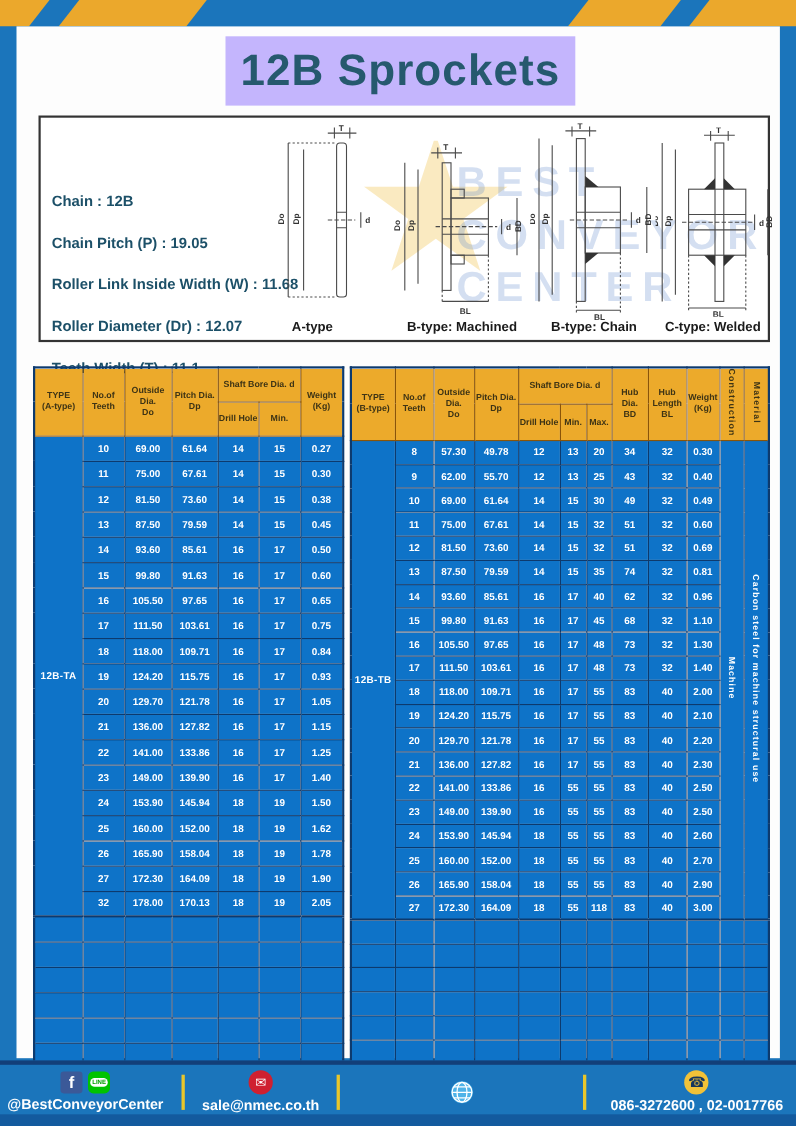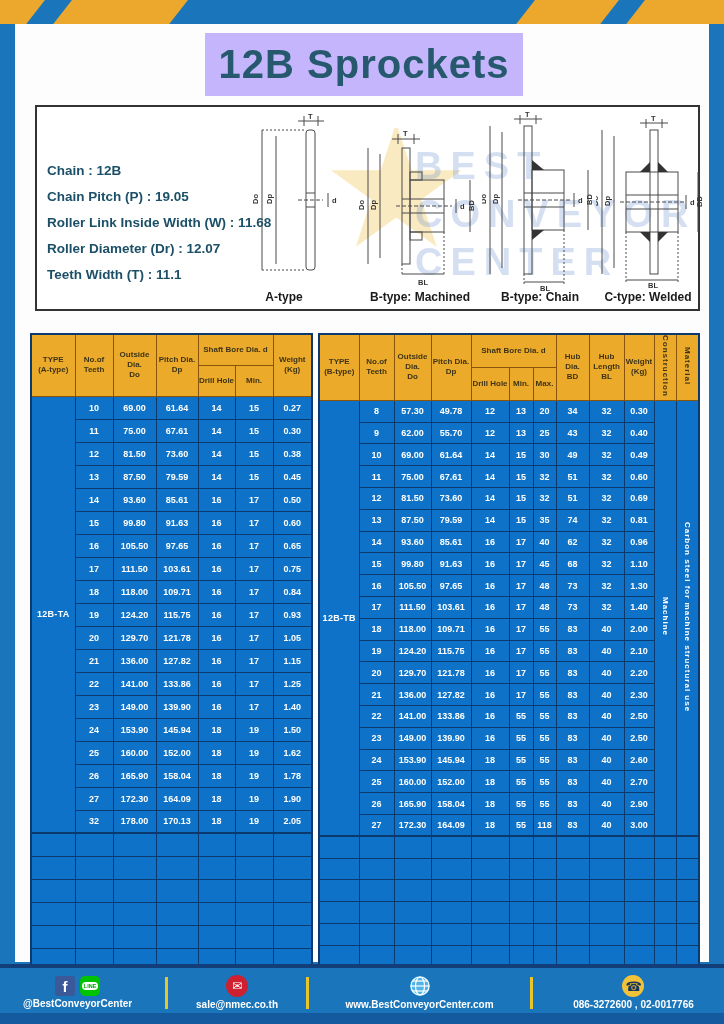--- a/index.html
+++ b/index.html
@@ -11,21 +11,21 @@
   
   #sheet{position:absolute;left:15px;top:24px;width:694px;height:938px;background:#fdfdfd;}
   
   #banner{position:absolute;left:205px;top:33px;width:318px;height:63px;background:#c4b5fd;
           display:flex;align-items:center;justify-content:center;}
   #banner .t{font-size:40px;font-weight:bold;color:#26596e;letter-spacing:1px;}
   
   #diagram-box{position:absolute;left:35px;top:105px;width:665px;height:206px;background:#fff;
                border:2px solid #333;box-sizing:border-box;}
   #specs{position:absolute;left:47px;top:158px;}
-  #specs div{font-size:13.5px;font-weight:bold;color:#1c5068;line-height:26px;white-space:nowrap;}
+  #specs div{font-size:13.5px;font-weight:bold;color:#1c5068;line-height:26px;white-space:nowrap;margin-top:12px;}
   #watermark{position:absolute;left:320px;top:128px;width:370px;height:175px;overflow:hidden;pointer-events:none;}
   #wm-star{position:absolute;left:0;top:-40px;font-size:170px;color:rgba(238,187,51,.30);}
   #wm-text{position:absolute;left:95px;top:14px;}
   #wm-text div{font-size:38px;font-weight:800;letter-spacing:8px;color:rgba(100,140,205,.28);line-height:48px;}
   .diag{position:absolute;}
   .diag line,.diag rect{stroke:#4a4a4a;stroke-width:1;fill:none;}
   .diag .weld{fill:#333;stroke:none;}
   .diag text{font-size:7.5px;fill:#333;font-weight:bold;}
   .caption{position:absolute;top:290px;font-size:12px;font-weight:bold;color:#1a1a1a;text-align:center;}
   
@@ -42,21 +42,21 @@
   #right-table tbody tr{height:21.8px;}
   tbody tr.empty{height:21.7px;}
   tr.first-empty td{border-top:2.5px solid #0d3a6e;}
   td.type-cell{font-size:10px;letter-spacing:.3px;}
   .vtext{writing-mode:vertical-rl;text-orientation:mixed;display:inline-block;letter-spacing:1px;font-size:8px;}
   
   #footer{position:absolute;left:0;top:964px;width:724px;height:49px;background:#1b75bb;
           border-top:4px solid #123f79;box-sizing:content-box;display:flex;align-items:center;
           justify-content:center;}
   .fgroup{display:flex;flex-direction:column;align-items:center;justify-content:center;gap:2px;}
-  .fgroup .lbl{font-size:10px;font-weight:bold;color:#fff;white-space:nowrap;}
+  .fgroup .lbl{font-size:13px;font-weight:bold;color:#fff;white-space:nowrap;}
   .fdiv{width:3px;height:32px;background:#e8c62b;margin:0 10px;}
   .iconrow{display:flex;gap:5px;align-items:center;}
   .fb{width:20px;height:20px;background:#3b5998;border-radius:3px;color:#fff;font-weight:bold;
       font-size:15px;display:flex;align-items:center;justify-content:center;}
   .line-ic{width:20px;height:20px;background:#00c300;border-radius:5px;display:flex;align-items:center;justify-content:center;}
   .line-in{background:#fff;border-radius:4px;padding:1px 2px;font-size:5.5px;font-weight:bold;color:#00a000;}
   .mail{width:22px;height:22px;background:#cf2030;border-radius:50%;color:#fff;font-size:12px;
         display:flex;align-items:center;justify-content:center;}
   .phone{width:22px;height:22px;background:#f2c238;border-radius:50%;color:#15355e;font-size:13px;
          display:flex;align-items:center;justify-content:center;}
@@ -816,21 +816,20 @@
     <div class="fdiv"></div>
     <div class="fgroup" style="width:218px;">
       <svg width="22" height="22" viewBox="0 0 22 22">
         <circle cx="11" cy="11" r="10" fill="#4fb3e8"></circle>
         <circle cx="11" cy="11" r="9" fill="none" stroke="#fff" stroke-width="1.2"></circle>
         <ellipse cx="11" cy="11" rx="4.5" ry="9" fill="none" stroke="#fff" stroke-width="1.2"></ellipse>
         <line x1="2" y1="11" x2="20" y2="11" stroke="#fff" stroke-width="1.2"></line>
         <line x1="3.5" y1="6" x2="18.5" y2="6" stroke="#fff" stroke-width="1.2"></line>
         <line x1="3.5" y1="16" x2="18.5" y2="16" stroke="#fff" stroke-width="1.2"></line>
       </svg>
-      <div class="lbl">www.BestConveyorCenter.com</div>
     </div>
     <div class="fdiv"></div>
     <div class="fgroup" style="width:196px;">
       <div class="phone">☎</div>
       <div class="lbl">086-3272600 , 02-0017766</div>
     </div>
   </div>
 
   <div id="bottom-strip"></div>
 </div>

